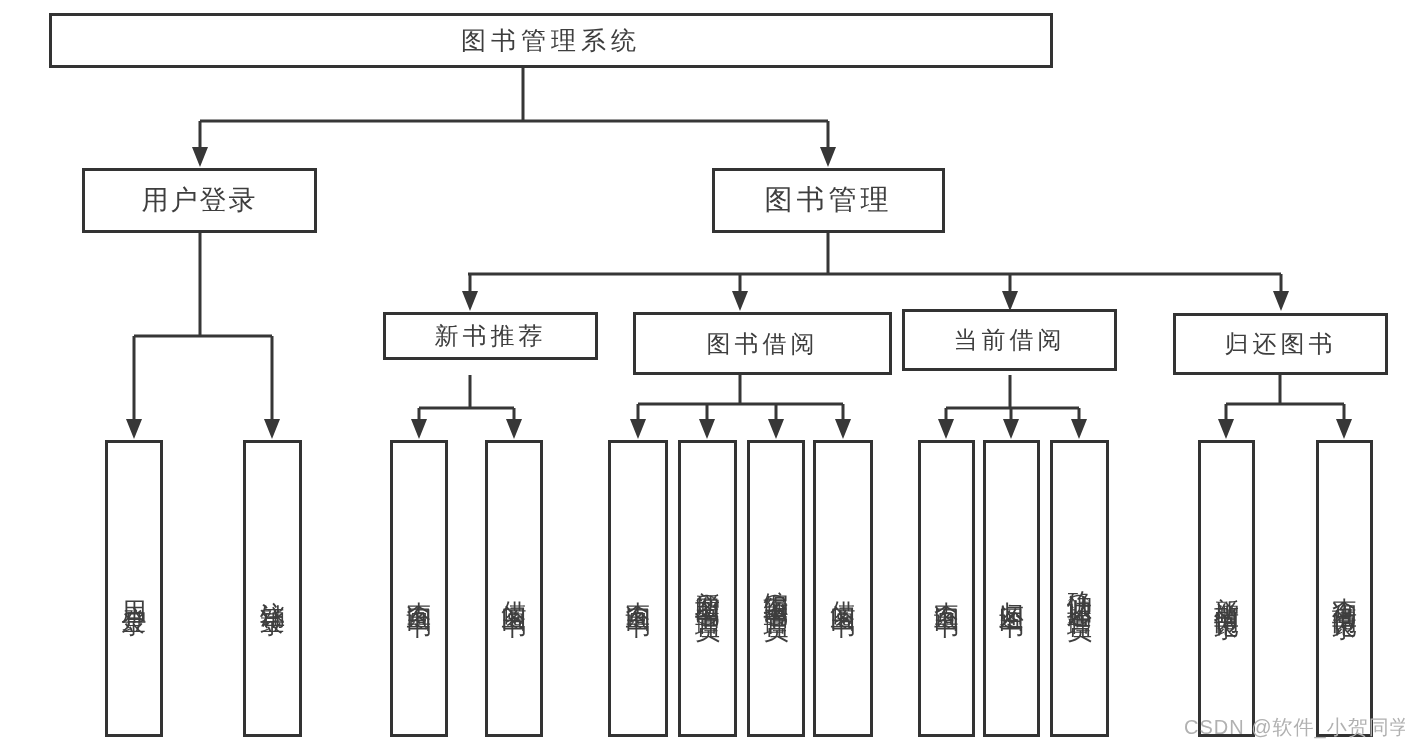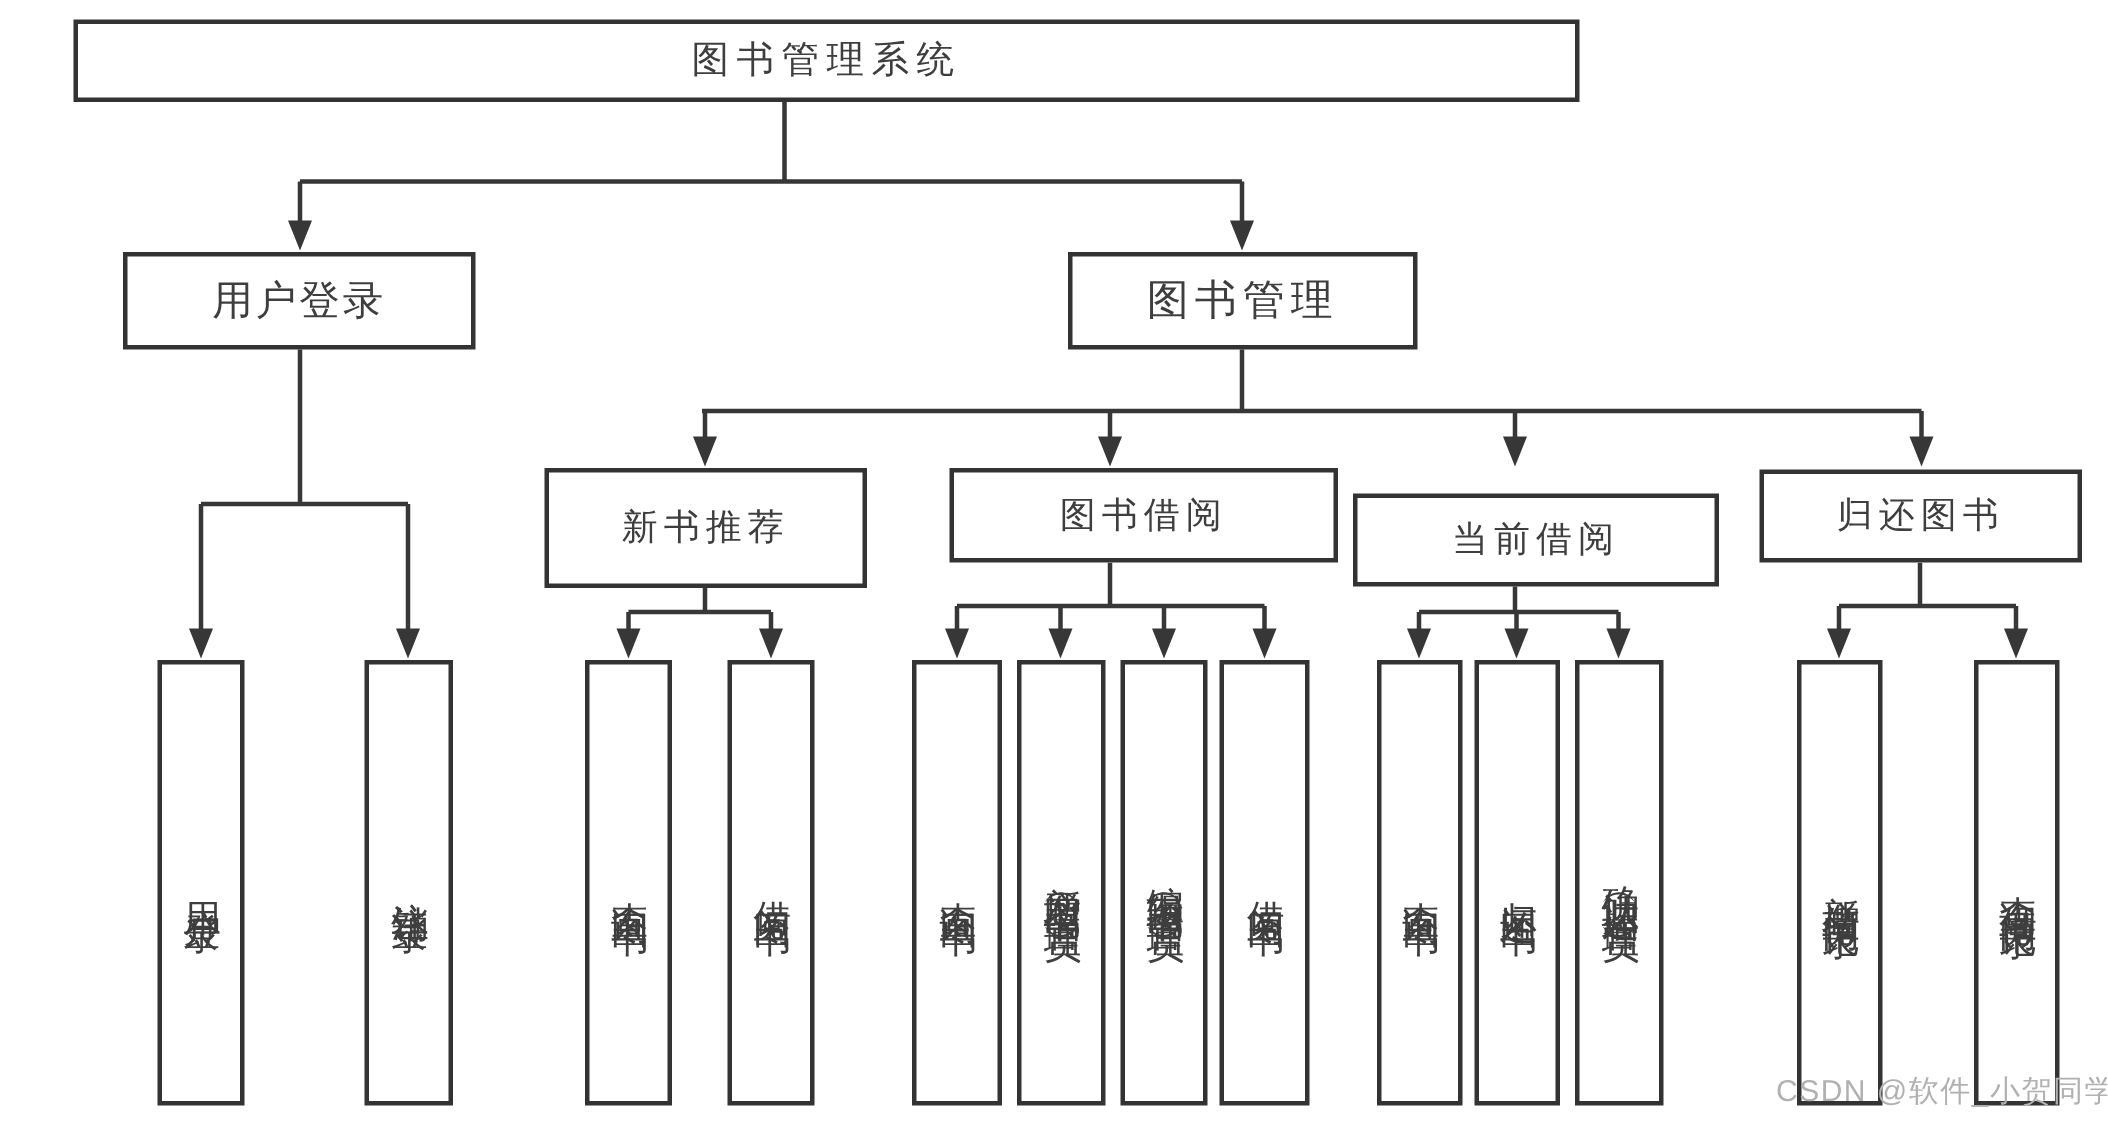--- a/index.html
+++ b/index.html
@@ -68,23 +68,23 @@
     <path d="M1280 375 V404 M1226 404 H1344 M1226 404 V423 M1344 404 V423"></path>
     <polygon points="1218,419 1234,419 1226,439"></polygon>
     <polygon points="1336,419 1352,419 1344,439"></polygon>
   </svg>
 
   <div class="box h root" style="left:21px;top:13px;width:1004px;height:55px;margin-left:28px;">图书管理系统</div>
 
   <div class="box h l2a" style="left:82px;top:168px;width:235px;height:65px;">用户登录</div>
   <div class="box h l2b" style="left:712px;top:168px;width:233px;height:65px;">图书管理</div>
 
-  <div class="box h l3" style="left:363px;top:312px;width:215px;height:80px;">新书推荐</div>
+  <div class="box h l3" style="left:383px;top:312px;width:215px;height:48px;">新书推荐</div>
   <div class="box h l3" style="left:633px;top:312px;width:259px;height:63px;">图书借阅</div>
-  <div class="box h l3" style="left:902px;top:329px;width:244px;height:62px;">当前借阅</div>
+  <div class="box h l3" style="left:902px;top:309px;width:215px;height:62px;">当前借阅</div>
   <div class="box h l3" style="left:1173px;top:313px;width:215px;height:62px;">归还图书</div>
 
   <div class="box v" style="left:105px;top:440px;width:58px;height:297px;">用户登录</div>
   <div class="box v" style="left:243px;top:440px;width:59px;height:297px;">注销登录</div>
 
   <div class="box v" style="left:390px;top:440px;width:58px;height:297px;">查询图书</div>
   <div class="box v" style="left:485px;top:440px;width:58px;height:297px;">借阅图书</div>
 
   <div class="box v" style="left:608px;top:440px;width:60px;height:297px;">查询图书</div>
   <div class="box v" style="left:678px;top:440px;width:59px;height:297px;">新增图书（管理员）</div>

